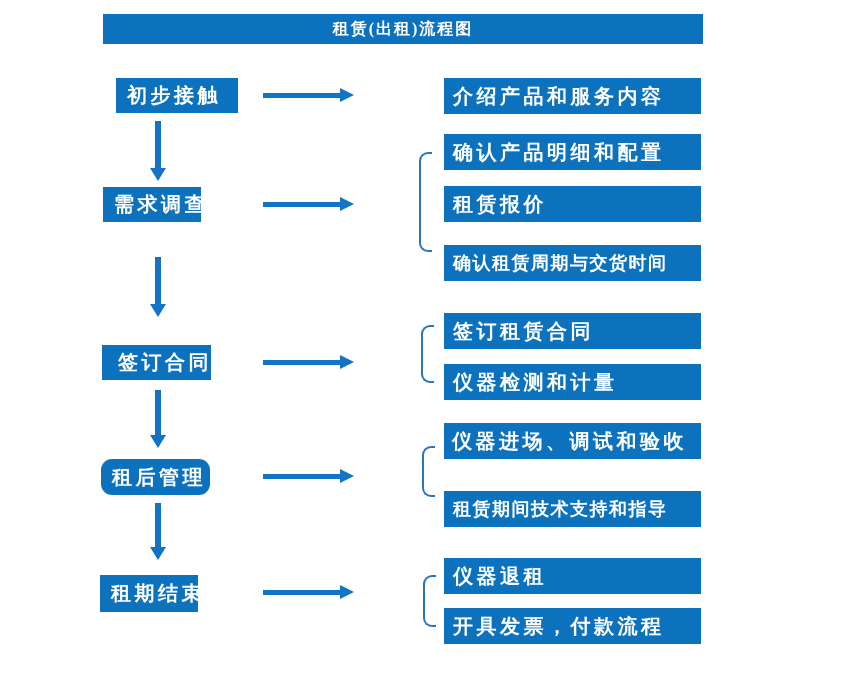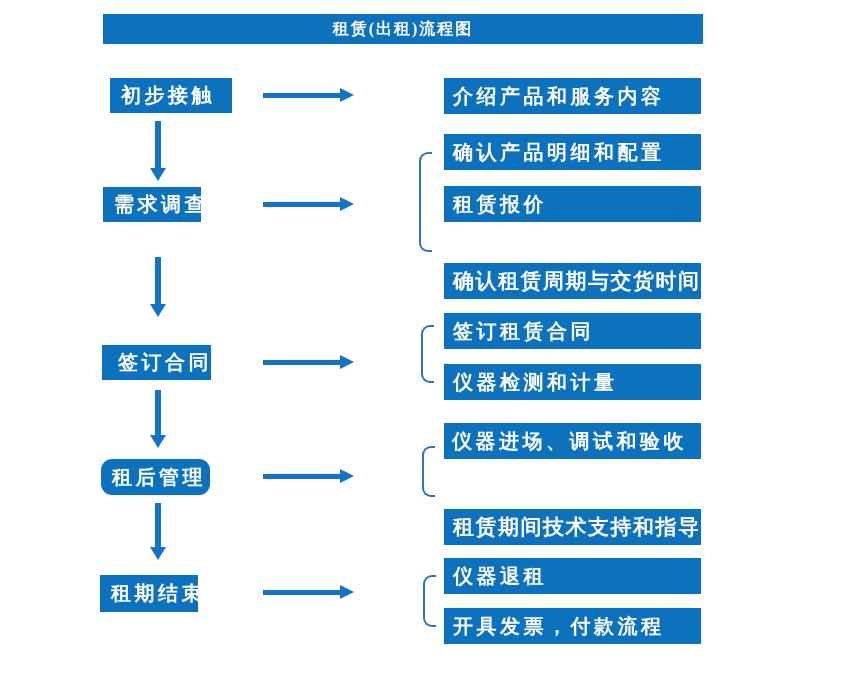--- a/index.html
+++ b/index.html
@@ -24,23 +24,23 @@
     font-size:16px;font-weight:bold;letter-spacing:2px;
   }
   .lbox,.rbox{
     position:absolute;background:var(--primary);color:var(--text);
     display:flex;align-items:center;
     font-weight:bold;font-size:20px;letter-spacing:3.5px;
     white-space:nowrap;overflow:hidden;
   }
   .lbox{padding-left:11px;box-sizing:border-box;}
   .rbox{left:444px;width:257px;height:36px;padding-left:9px;box-sizing:border-box;}
-  .rbox.tight{font-size:21px;letter-spacing:1.5px;margin-top:18px;}
+  .rbox.tight{font-size:18px;letter-spacing:1.5px;}
   
-  .l1{left:110px;top:78px;width:122px;height:35px;}
+  .l1{left:116px;top:78px;width:122px;height:35px;}
   .l2{left:103px;top:187px;width:98px;height:35px;text-align:center;}
   .l3{left:102px;top:345px;width:109px;height:35px;padding-left:16px;}
   .l4{left:101px;top:459px;width:109px;height:36px;border-radius:11px;}
   .l5{left:100px;top:575px;width:98px;height:37px;}
   
   .r1{top:78px;}  .r2{top:134px;} .r3{top:186px;} .r4{top:245px;}
   .r5{top:313px;} .r6{top:364px;} .r7{top:423px;padding-left:8px;} .r8{top:491px;}
   .r9{top:558px;} .r10{top:608px;}
   
   .harrow{

